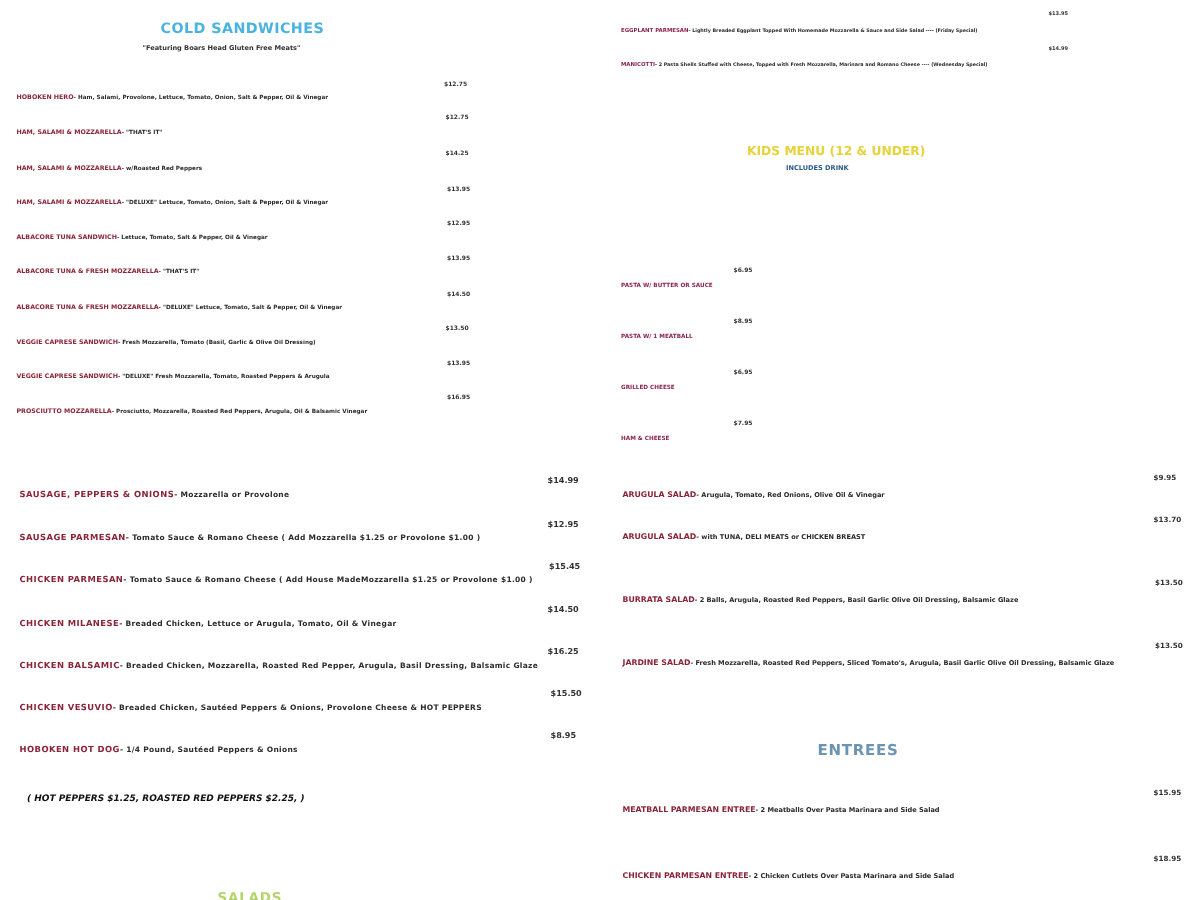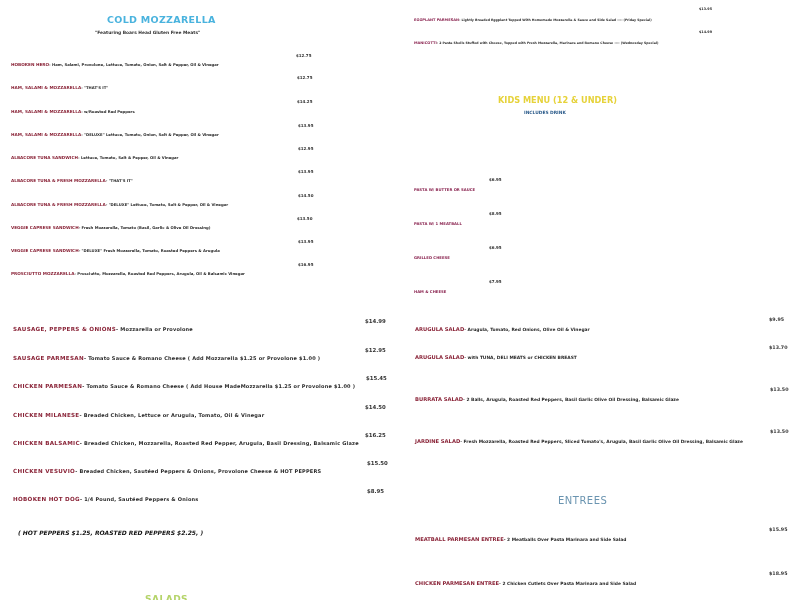--- a/index.html
+++ b/index.html
@@ -17,31 +17,31 @@
   .big .name { font-size:5.6px; letter-spacing:0.3px; }
   .big .desc { font-size:5px; letter-spacing:0.2px; }
   .big-price { font-size:5.4px; }
   .tiny .name { font-size:3.6px; color:#8a2450; }
   .tiny .desc { font-size:3.2px; }
   .tiny-price { font-size:3.4px; }
   .kids-title { color:#e6d23a; font-size:8.2px; font-weight:bold; }
   .kids-sub { color:#2a5a8a; font-size:4.4px; font-weight:bold; }
   .kid .name { font-size:3.8px; color:#8a2450; }
   .kid-price { font-size:4px; }
-  .entrees-title { color:#6a94b0; font-size:10px; font-weight:normal; letter-spacing:0.5px;margin-left:13px; }
+  .entrees-title { color:#6a94b0; font-size:10px; font-weight:bold; letter-spacing:0.5px; }
   .salads-title { color:#b5d46a; font-size:9px; font-weight:bold; letter-spacing:0.5px; }
   .note { font-size:6px; font-weight:bold; font-style:italic; color:#111; }
   .rsal .name { font-size:5.2px; color:#8a2438; }
   .rsal .desc { font-size:4.4px; }
   .rsal-price { font-size:4.8px; }
 </style>
 </head>
 <body>
 
-<div class="abs title-blue" style="left:107px;top:14px;">COLD MOZZARELLA</div>
+<div class="abs title-blue" style="left:107px;top:14px;">COLD SANDWICHES</div>
 <div class="abs subtitle" style="left:95px;top:30px;">"Featuring Boars Head Gluten Free Meats"</div>
 
 <div class="row small" style="left:11px;top:53px;"><span class="name">HOBOKEN HERO</span><span class="desc">- </span><span class="desc">Ham, Salami, Provolone, Lettuce, Tomato, Onion, Salt &amp; Pepper, Oil &amp; Vinegar</span></div>
 <div class="price small-price" style="left:296px;top:54px;">$12.75</div>
 
 <div class="row small" style="left:11px;top:76px;"><span class="name">HAM, SALAMI &amp; MOZZARELLA</span><span class="desc">- </span><span class="desc">"THAT'S IT"</span></div>
 <div class="price small-price" style="left:297px;top:76px;">$12.75</div>
 
 <div class="row small" style="left:11px;top:100px;"><span class="name">HAM, SALAMI &amp; MOZZARELLA</span><span class="desc">- </span><span class="desc">w/Roasted Red Peppers</span></div>
 <div class="price small-price" style="left:297px;top:100px;">$14.25</div>

